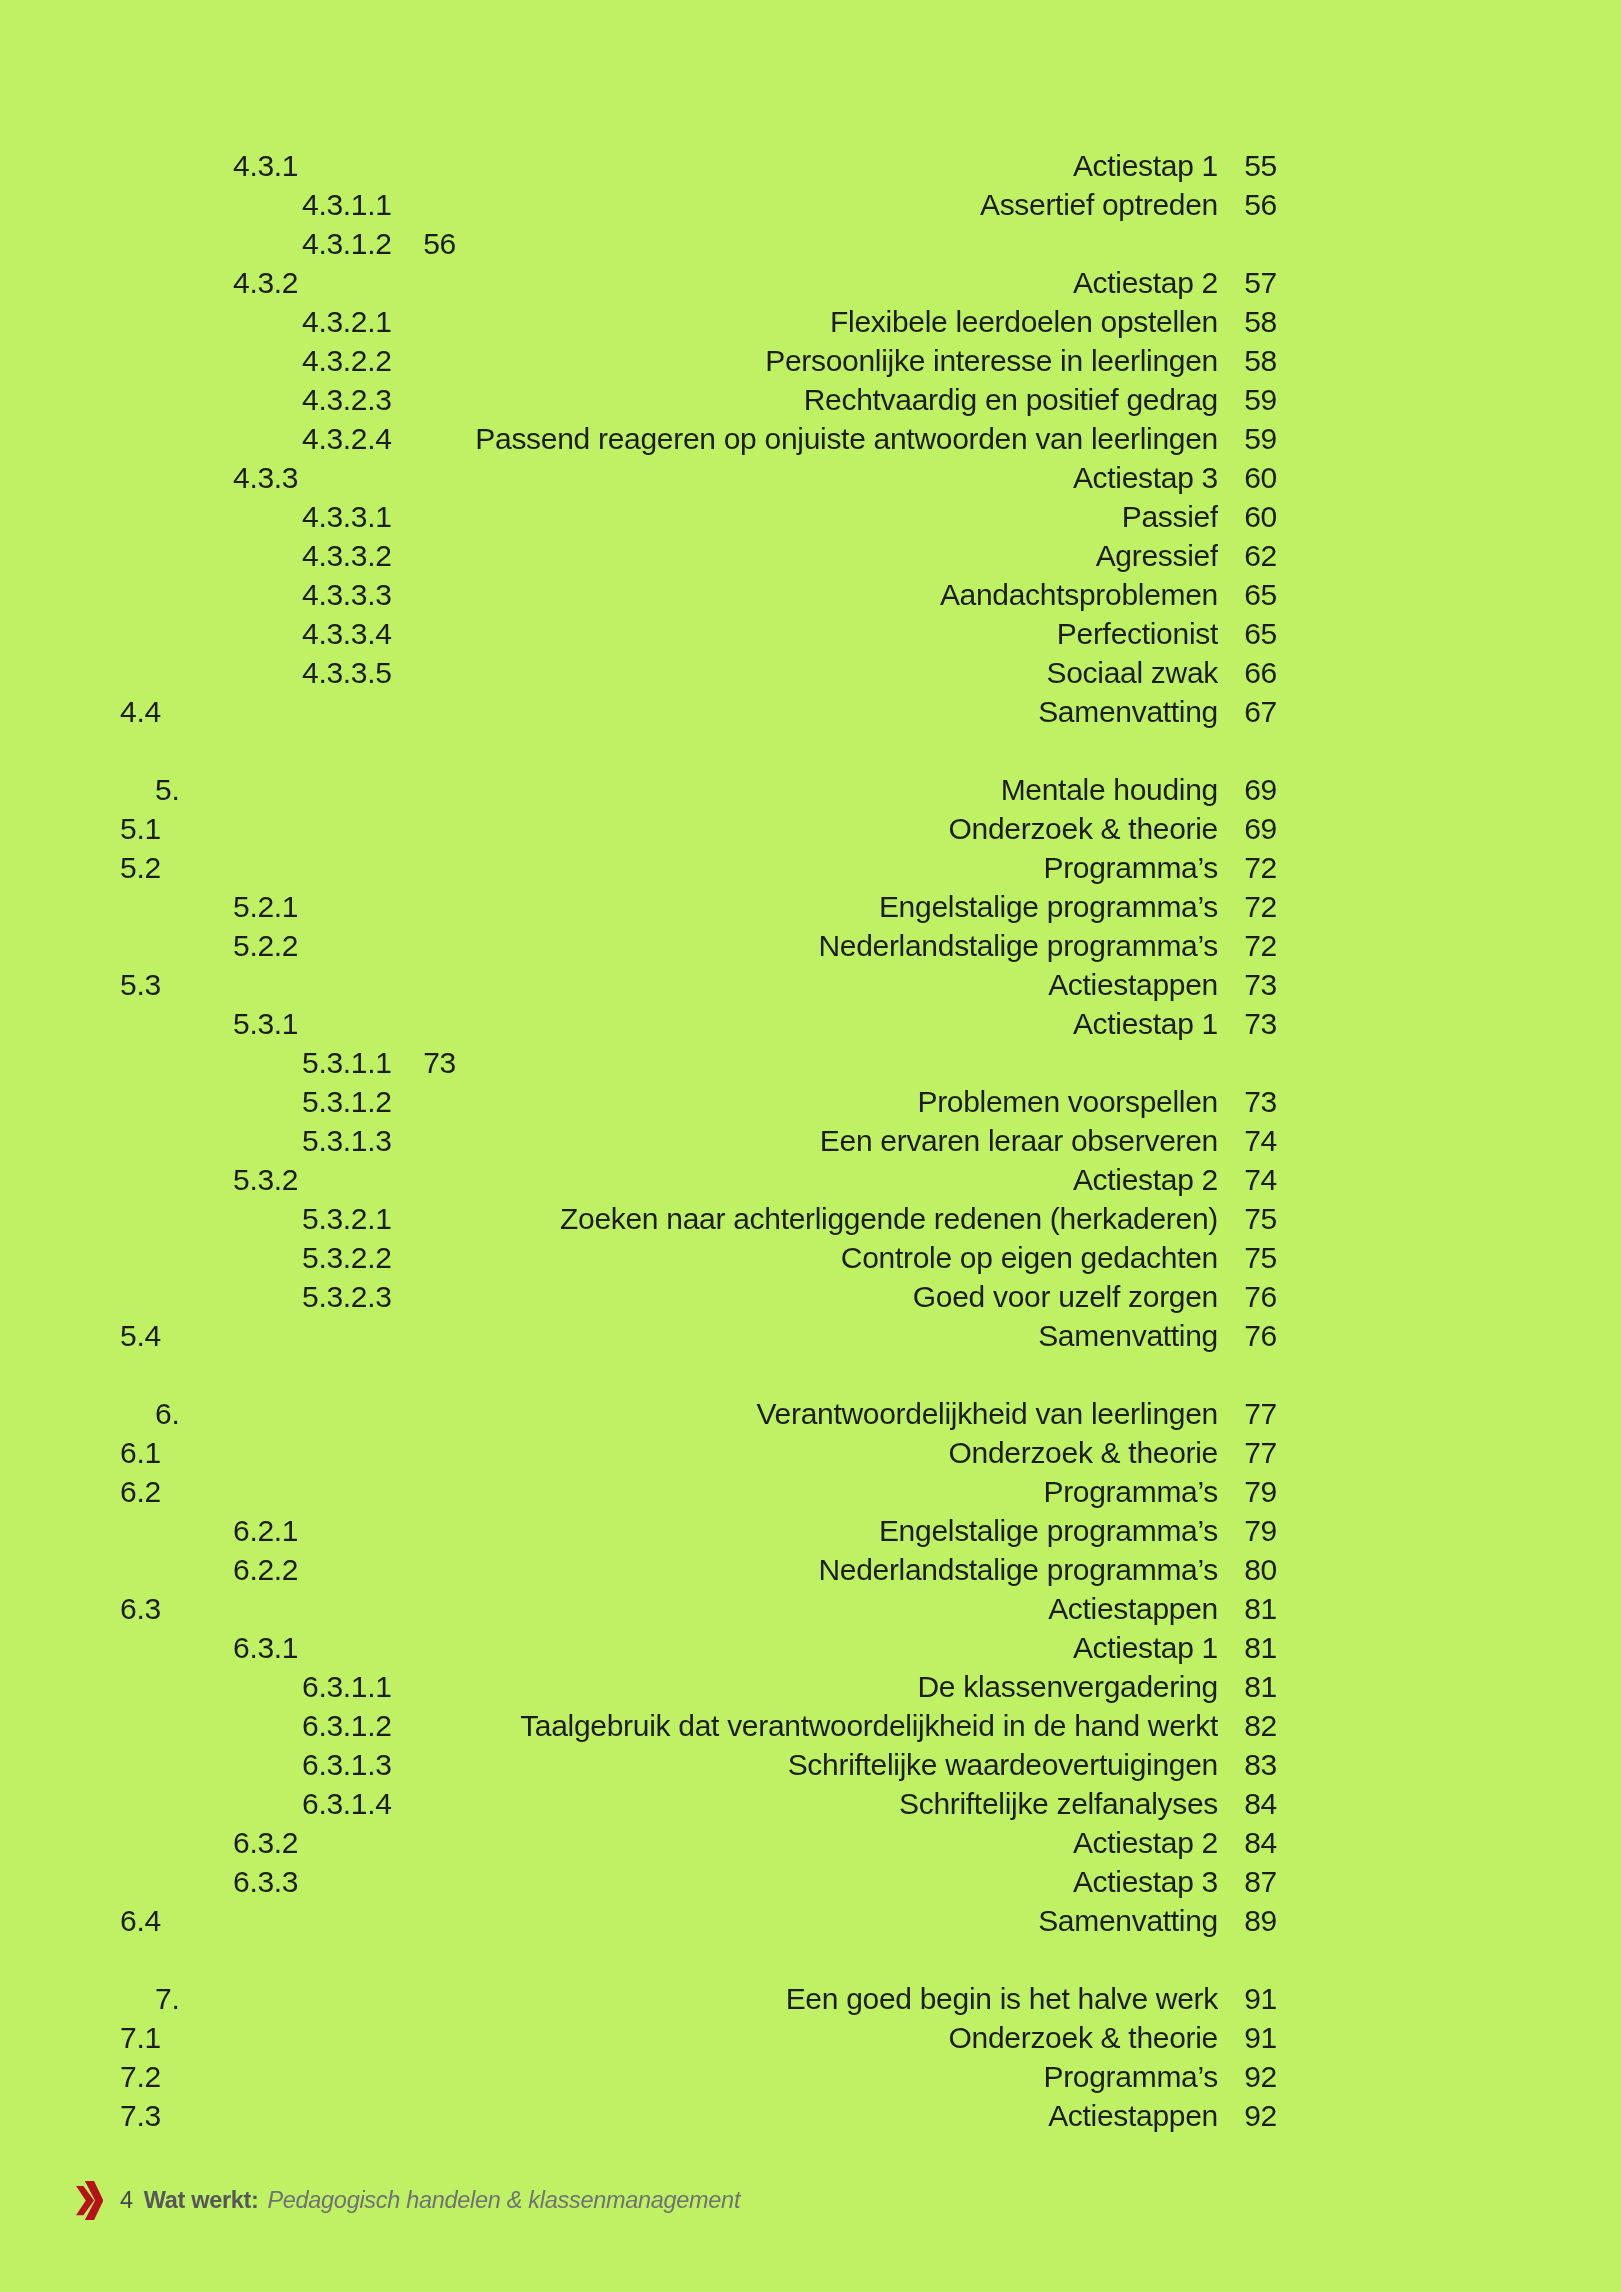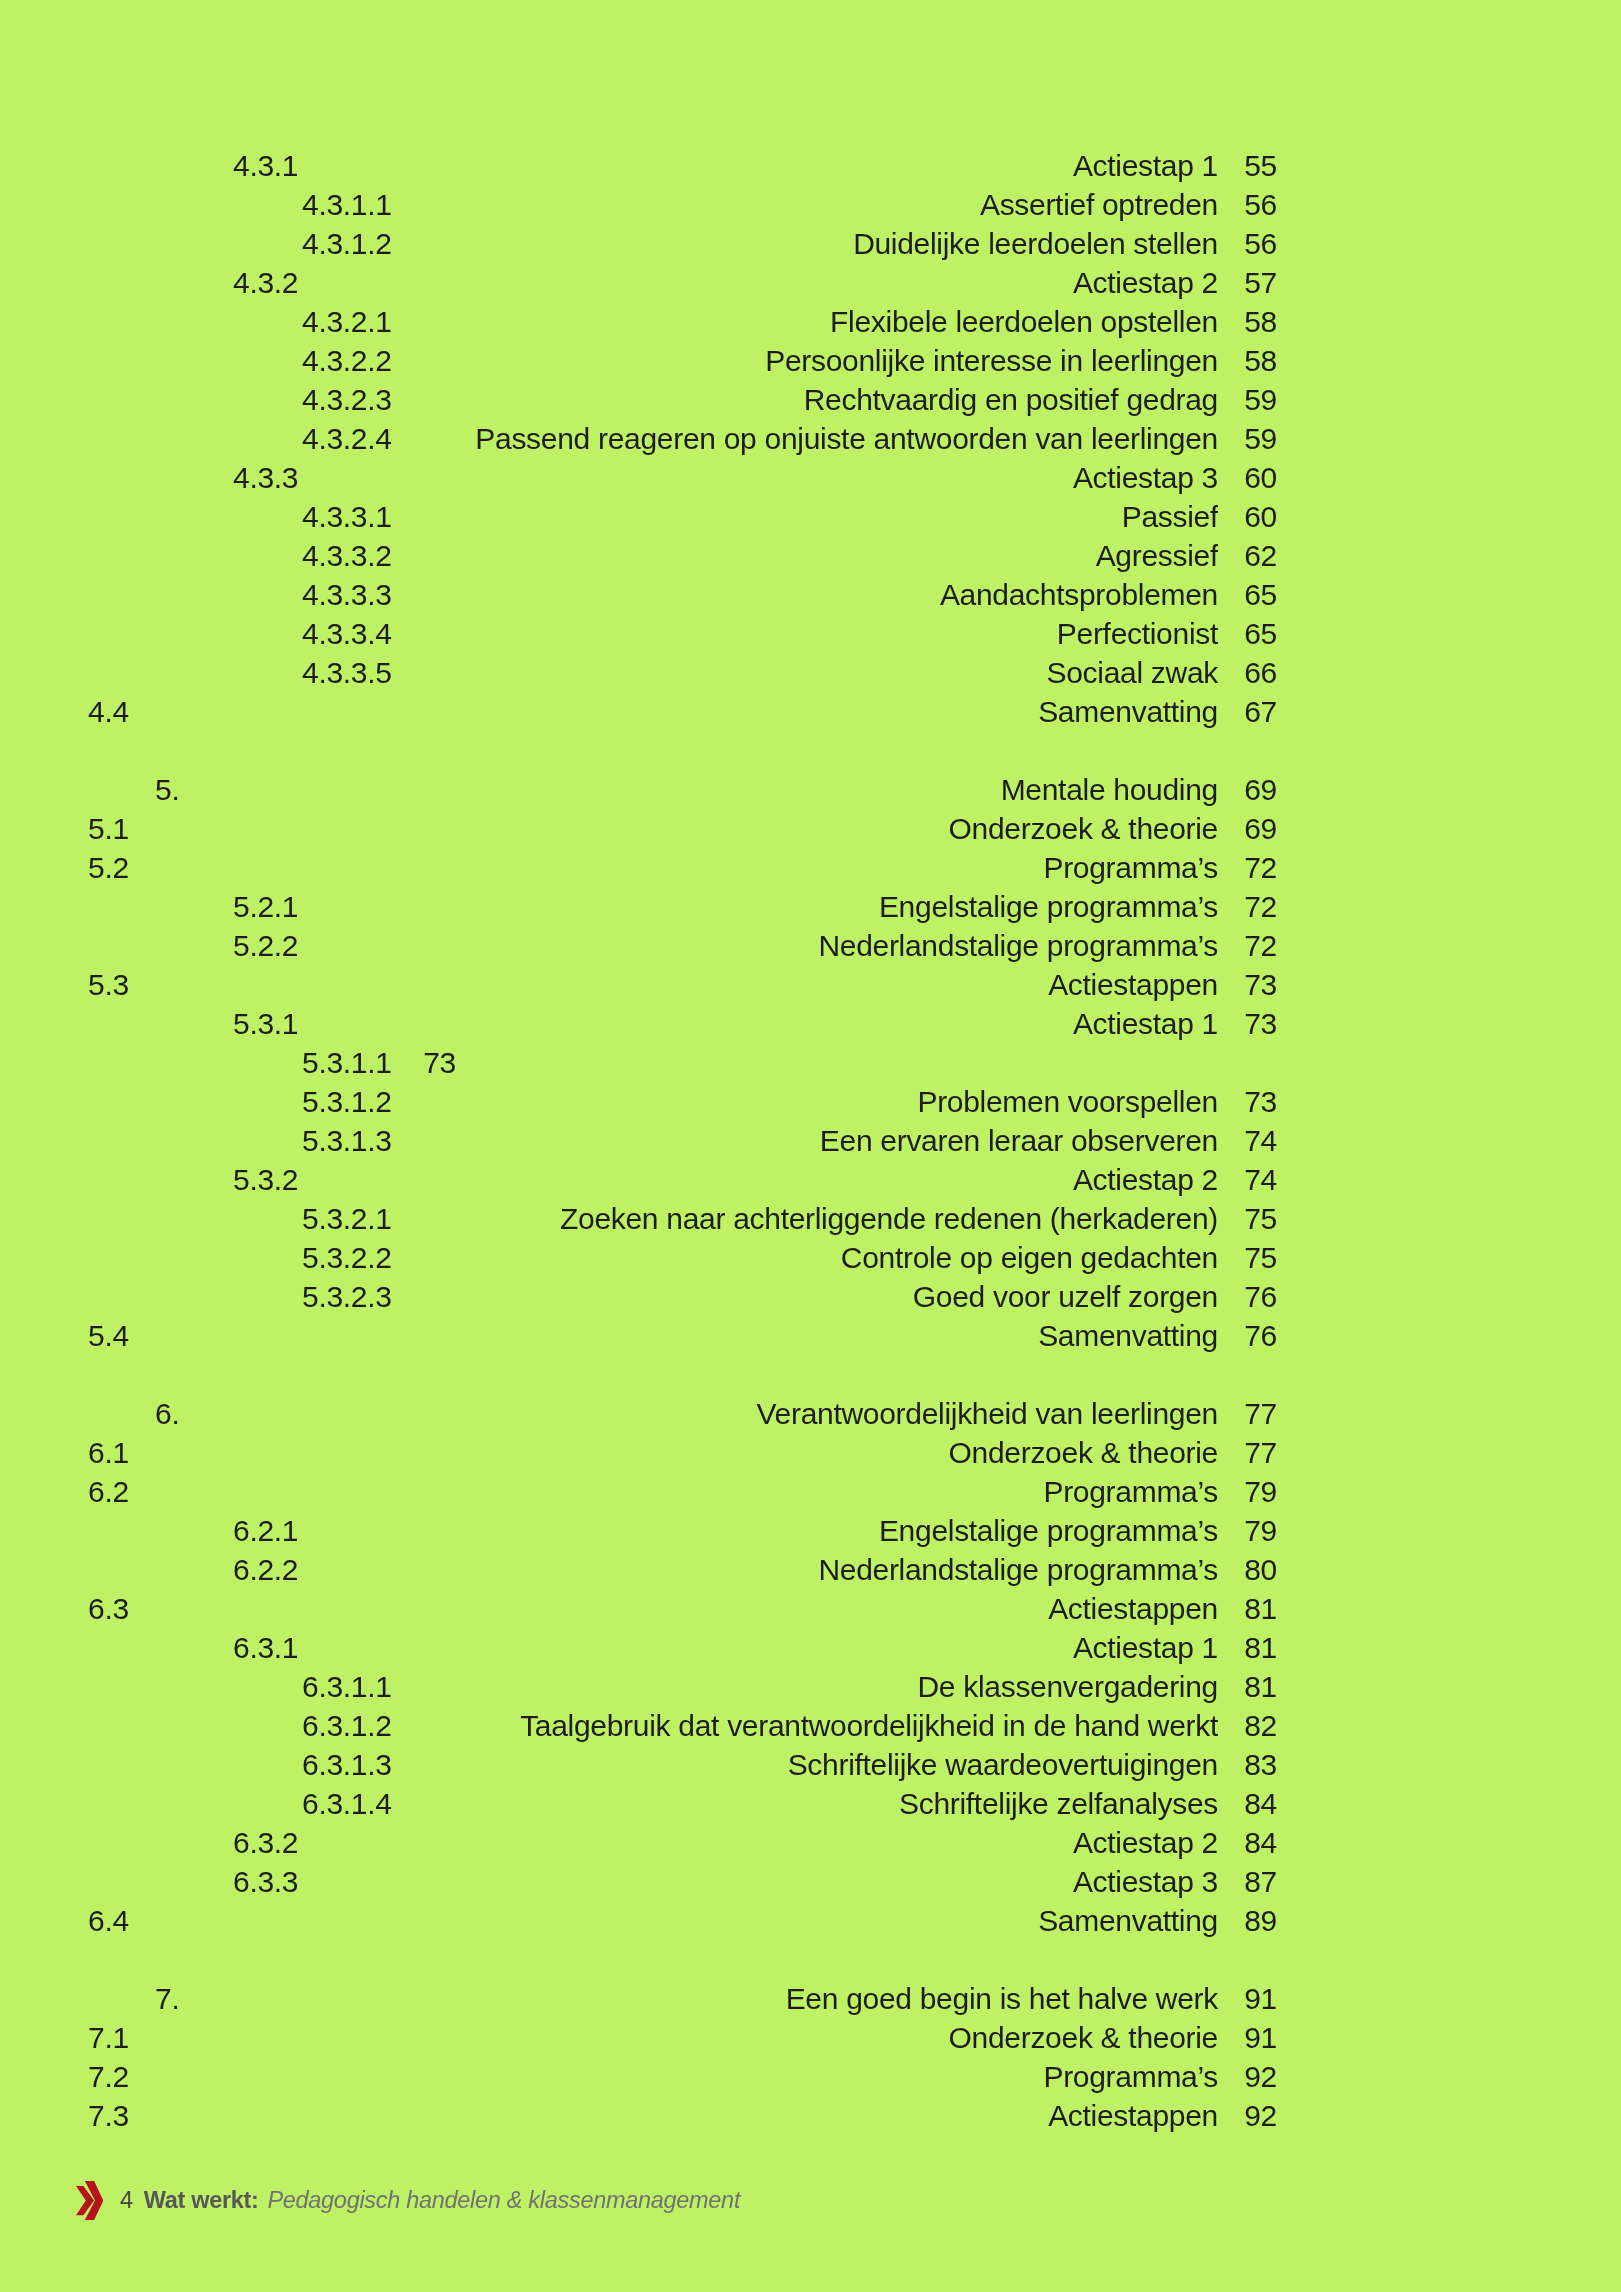--- a/index.html
+++ b/index.html
@@ -24,21 +24,21 @@
     line-height:39px;
     font-size:30px;
     letter-spacing:-0.3px;
     padding-right:344px;
     white-space:nowrap;
   }
   .toc-row .num   { flex:0 0 auto; }
   .toc-row .title { flex:1 1 auto; overflow:hidden;text-align:right; }
   .toc-row .pg    { flex:0 0 auto; min-width:59px; text-align:right; }
   .lvl1 .num { margin-left:155px; width:31px; }
-  .lvl2 .num { margin-left:88px; width:45px; }
+  .lvl2 .num { margin-left:120px; width:45px; }
   .lvl3 .num { margin-left:233px; width:72px; }
   .lvl4 .num { margin-left:302px; width:95px; }
   .footer {
     position:absolute;
     left:76px; top:2180px;
     height:41px;
     display:flex;
     align-items:center;
     font-size:23.5px;
   }
@@ -59,21 +59,20 @@
           <span class="title">Actiestap 1</span>
           <span class="pg">55</span>
         </div>
         <div class="toc-row lvl4">
           <span class="num">4.3.1.1</span>
           <span class="title">Assertief optreden</span>
           <span class="pg">56</span>
         </div>
         <div class="toc-row lvl4">
           <span class="num">4.3.1.2</span>
-          <span class="title">Duidelijke leerdoelen stellen</span>
           <span class="pg">56</span>
         </div>
         <div class="toc-row lvl3">
           <span class="num">4.3.2</span>
           <span class="title">Actiestap 2</span>
           <span class="pg">57</span>
         </div>
         <div class="toc-row lvl4">
           <span class="num">4.3.2.1</span>
           <span class="title">Flexibele leerdoelen opstellen</span>

